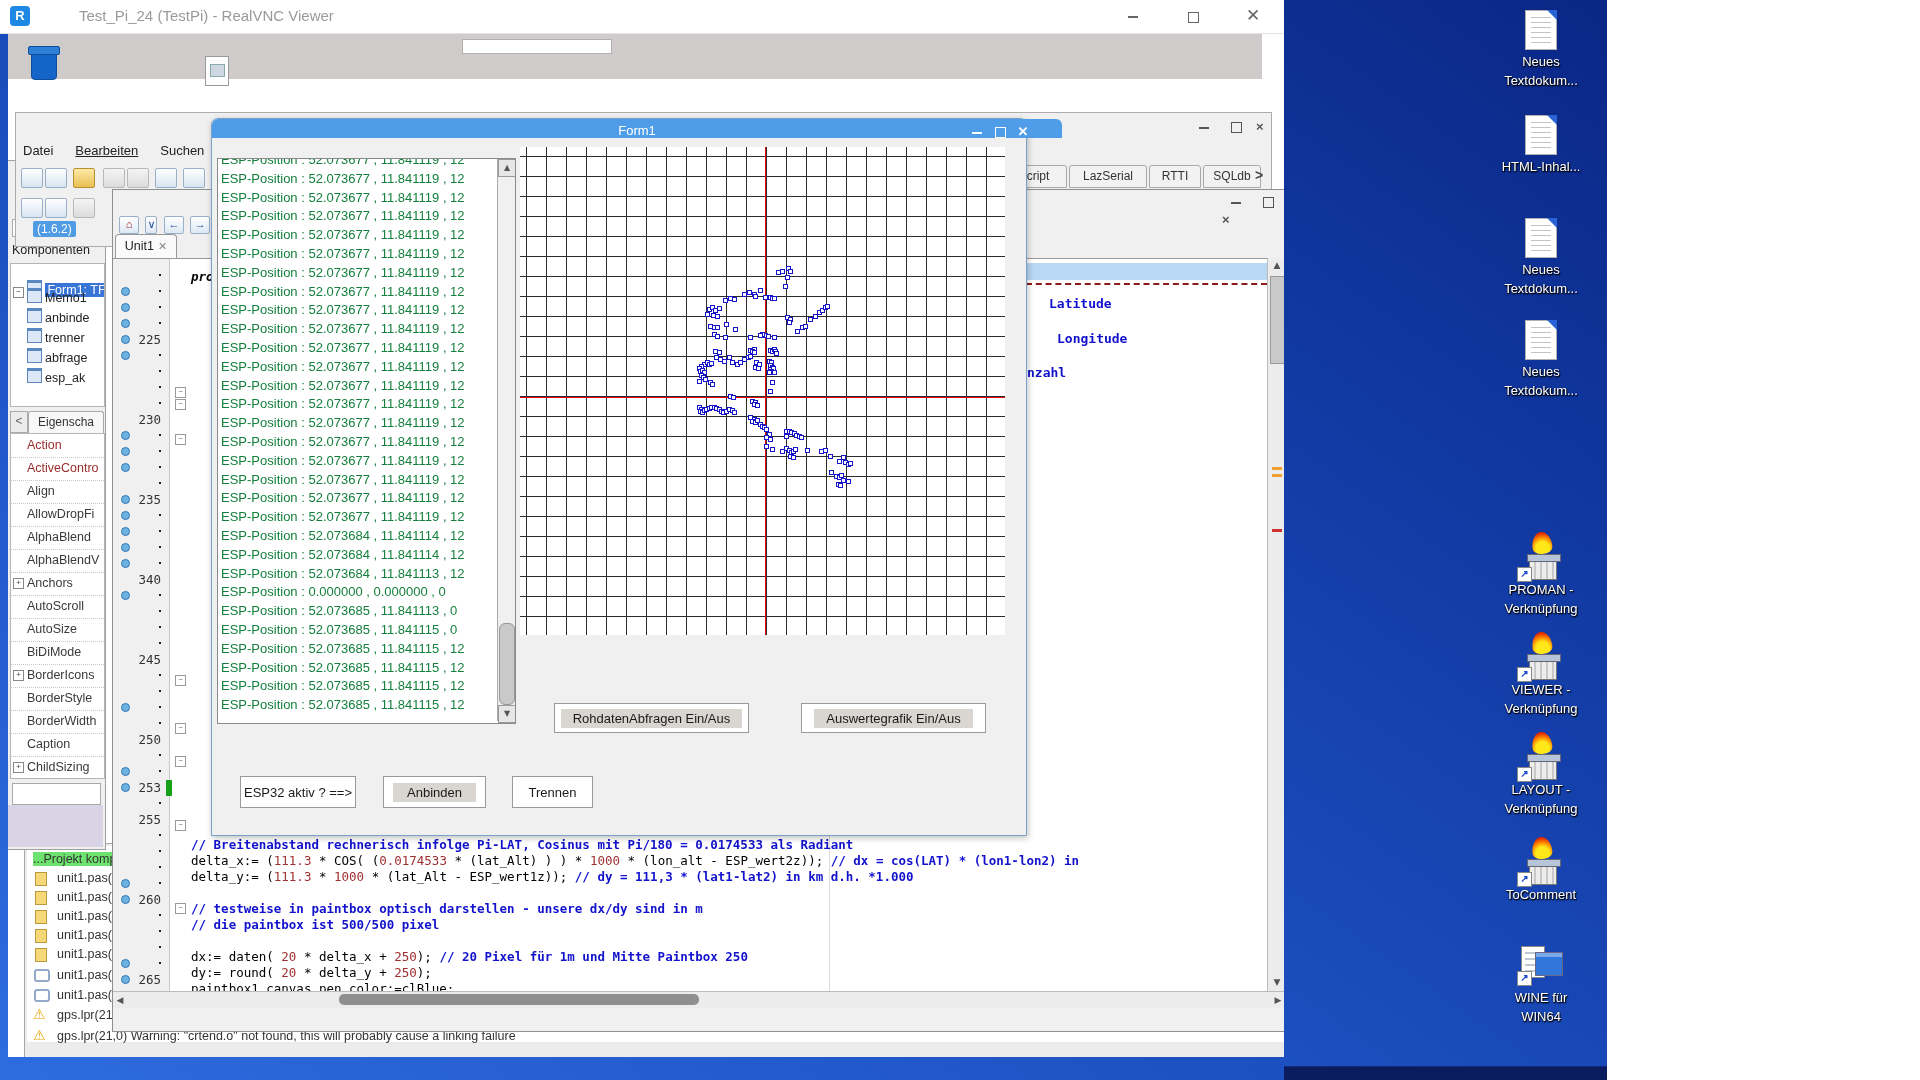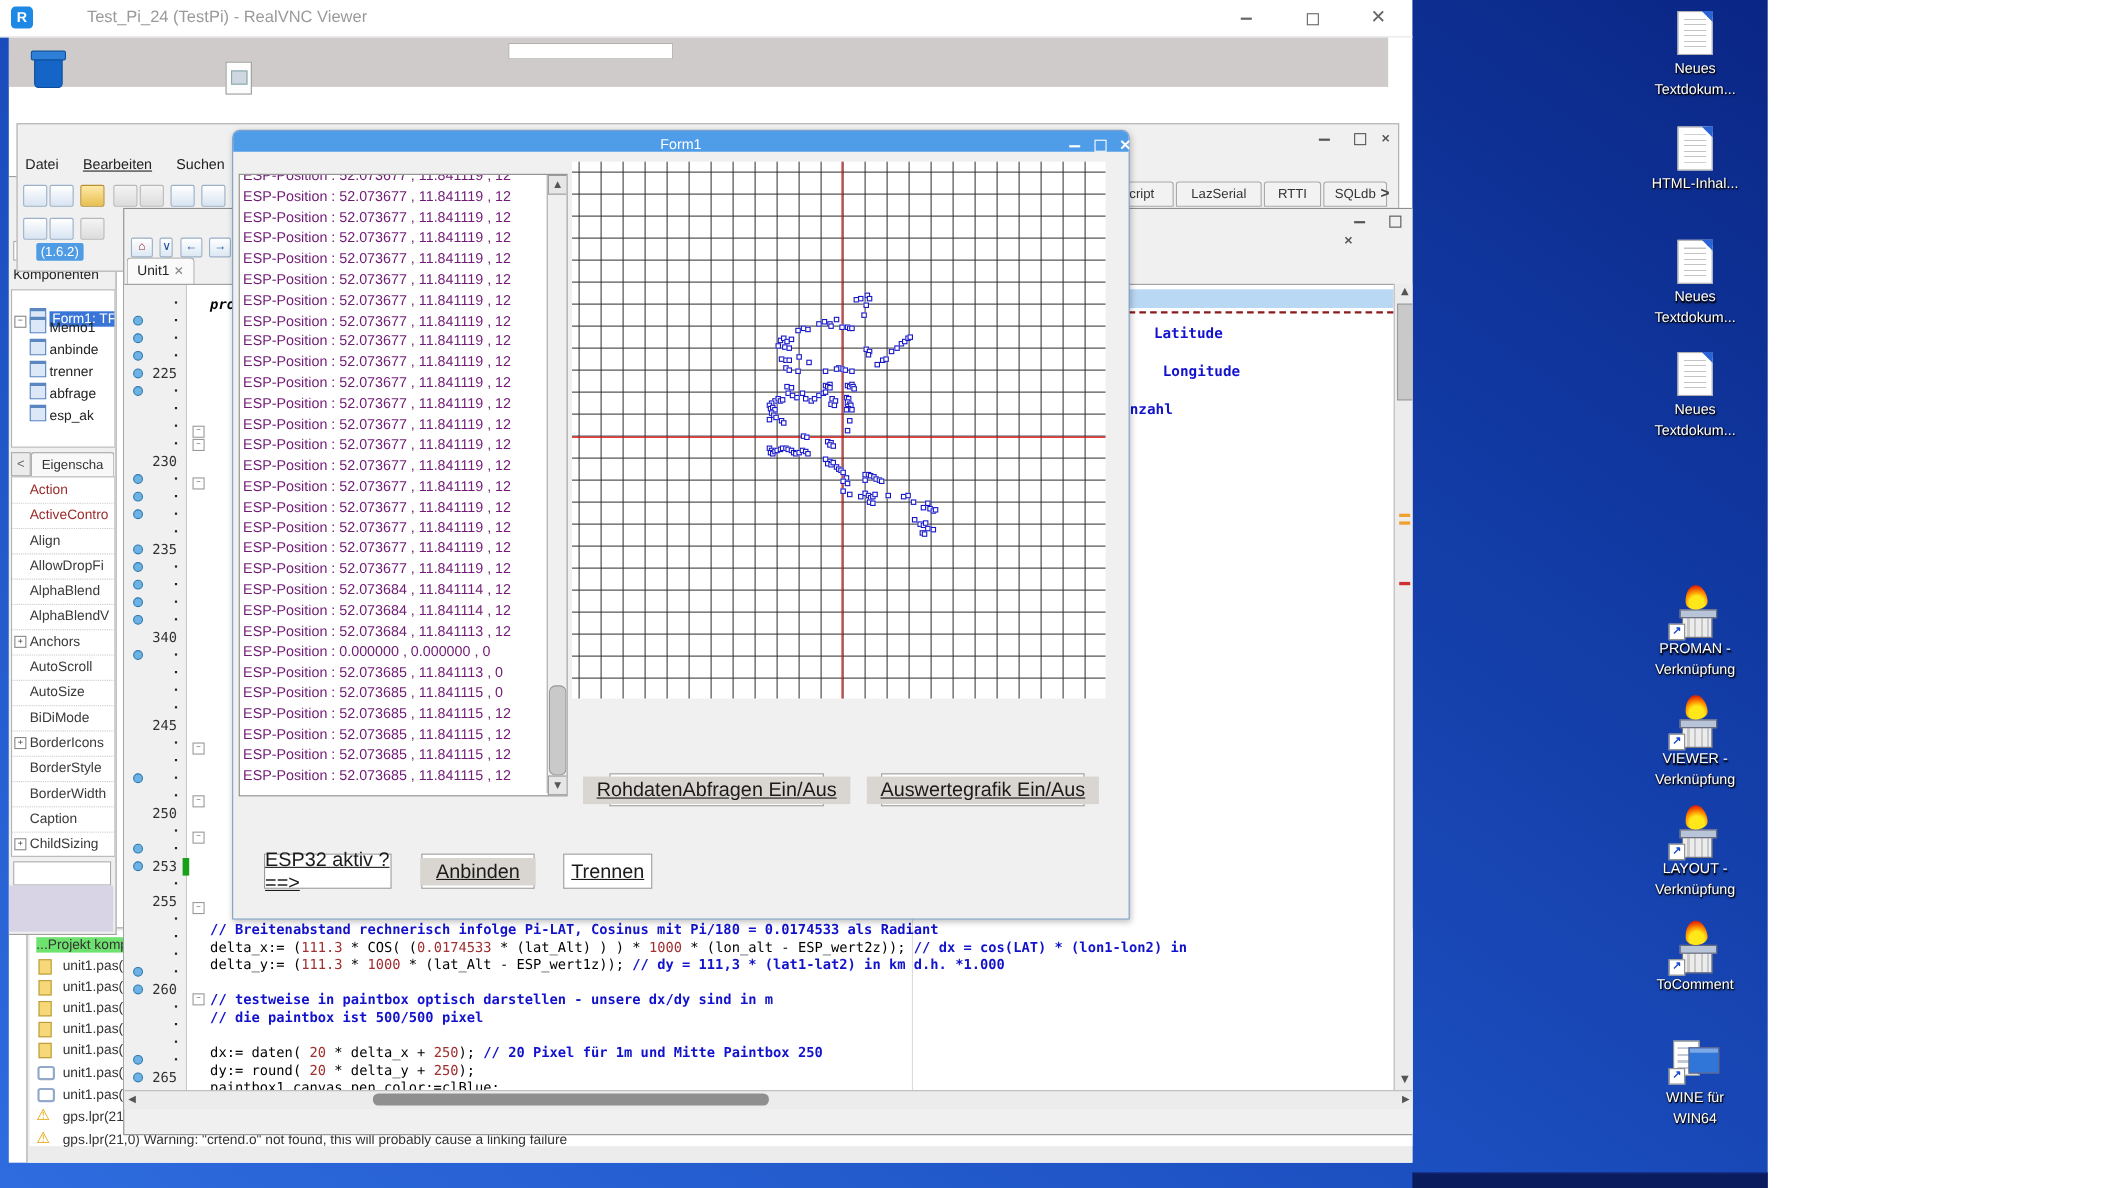--- a/index.html
+++ b/index.html
@@ -93,35 +93,35 @@
   .ed-vthumb{position:absolute;left:2px;top:18px;width:13px;height:86px;background:#c9c9c9;border:1px solid #9a9a9a;}
   .vmark{position:absolute;left:4px;width:10px;height:3px;}
   .sb-arrow{position:absolute;color:#555;font-size:9px;width:18px;text-align:center;font-family:"DejaVu Sans",sans-serif;}
   .ed-hscroll{position:absolute;left:0;top:801px;width:1172px;height:16px;background:#ececec;border-top:1px solid #bbb;}
   .ed-hthumb{position:absolute;left:226px;top:2px;width:360px;height:11px;background:#8f8f8f;border-radius:5px;}
   .ed-status{position:absolute;left:0;top:817px;width:1179px;height:24px;background:#f0f0f0;border-top:1px solid #aaa;}
   .stbox{position:absolute;top:4px;height:15px;background:#f4f4f4;border:1px solid;border-color:#909090 #ffffff #ffffff #909090;font-size:12px;color:#222;padding:1px 5px;white-space:nowrap;overflow:hidden;}
 
   
   .form1{left:203px;top:85px;width:814px;height:716px;background:#f0f0f0;border:1px solid #7aa0c8;border-radius:7px 7px 0 0;box-shadow:1px 2px 6px rgba(0,0,0,.25);}
-  .f1-title{position:absolute;left:0;top:0;width:100%;height:19px;background:#4f9ce8;border-radius:6px 6px 0 0;}
+  .f1-title{position:absolute;left:0;top:0;width:100%;height:19px;background:#4f9ce8;border-radius:6px 6px 0 0;padding-left:36px;}
   .f1-caption{position:absolute;left:0;top:4px;width:100%;text-align:center;color:#ffffff;font-size:13px;}
   .f1-btn{position:absolute;top:5px;width:18px;height:16px;color:#ffffff;text-align:center;line-height:16px;font-size:13px;font-weight:bold;}
   .listbox{position:absolute;left:5px;top:39px;width:297px;height:564px;background:#fff;border:1px solid #8a8a8a;overflow:hidden;}
-  .lrow{position:absolute;left:3px;height:18px;font-size:13px;color:#701a75;white-space:nowrap;}
+  .lrow{position:absolute;left:3px;height:18px;font-size:13px;color:#15803d;white-space:nowrap;}
   .lb-scroll{position:absolute;left:279px;top:0;width:17px;height:562px;background:#f0f0f0;border-left:1px solid #aaa;}
   .lb-btn{position:absolute;left:0;width:16px;height:16px;background:#e6e6e6;border:1px solid #9a9a9a;color:#555;font-size:8px;text-align:center;line-height:15px;font-family:"DejaVu Sans",sans-serif;}
   .lb-thumb{position:absolute;left:1px;top:464px;width:14px;height:80px;background:#c9c9c9;border:1px solid #999;border-radius:6px;}
   .paintbox{position:absolute;left:308px;top:28px;width:485px;height:488px;background:#fff;
     background-image:linear-gradient(to right,#2b2b2b 1px,transparent 1px),linear-gradient(to bottom,#2b2b2b 1px,transparent 1px);
     background-size:20px 20px;background-position:6px 9px;}
   .redv{position:absolute;top:0;width:1px;height:488px;background:#f00505;}
   .redh{position:absolute;left:0;height:1px;width:485px;background:#f00505;}
   .gpt{position:absolute;width:3px;height:3px;border:1px solid #1616c8;background:#fff;}
-  .f1btn{position:absolute;background:#fff;border:1px solid #9a9a9a;display:flex;align-items:center;justify-content:center;font-size:18px;color:#1a1a1a;text-decoration:underline;}
+  .f1btn{position:absolute;background:#fff;border:1px solid #9a9a9a;display:flex;align-items:center;justify-content:center;font-size:13px;color:#1a1a1a;}
   .f1btn .inner{background:#d9d5d1;padding:2px 12px;white-space:nowrap;}
   .f1btn.flat{background:#fff;}
 
   
   .white-panel{left:1607px;top:0;width:313px;height:1080px;background:#ffffff;}
   .taskbar{left:1284px;top:1066px;width:323px;height:14px;background:#0a1c5e;border-top:1px solid #13287a;}
   .dicon{position:absolute;width:130px;text-align:center;}
   .dlabel{position:absolute;width:150px;left:-10px;text-align:center;color:#ffffff;font-size:13px;text-shadow:0 1px 2px #000,1px 1px 1px #000;white-space:nowrap;}
   .ic-textdoc{position:relative;margin:0 auto;width:30px;height:38px;background:#fff;border:1px solid #b0b0b0;
     background-image:repeating-linear-gradient(#c4c4c4 0 1px,transparent 1px 5px);background-size:20px 26px;background-position:5px 6px;background-repeat:no-repeat;}

